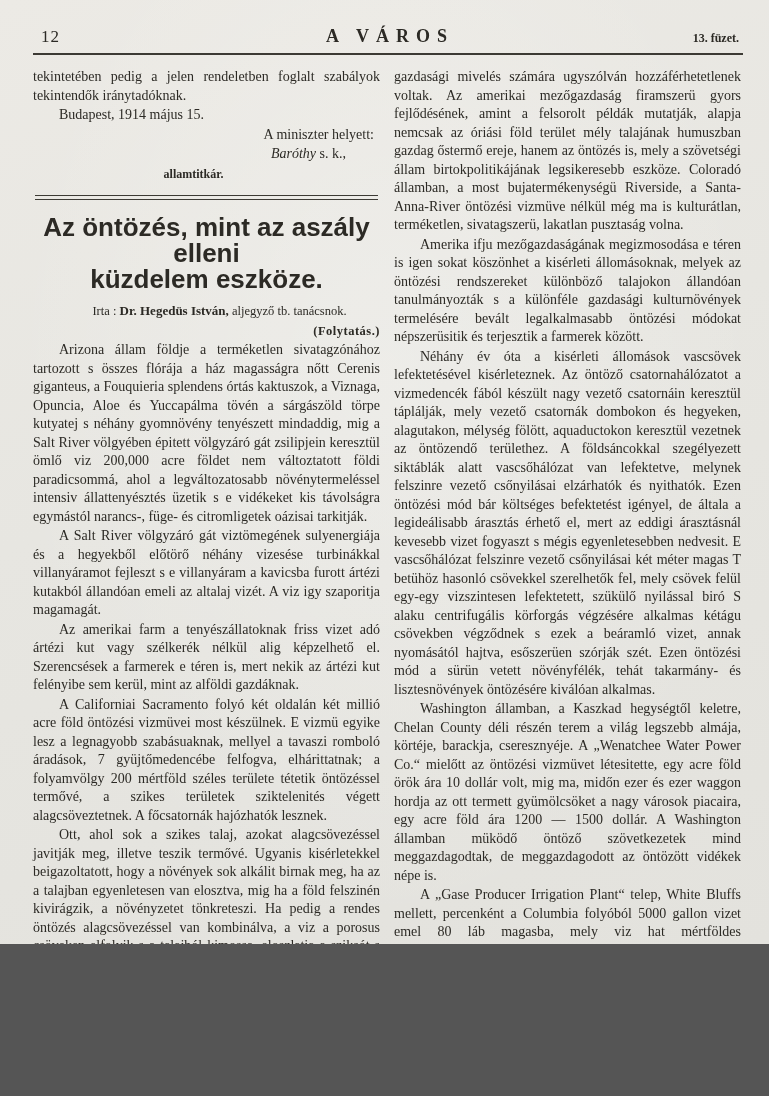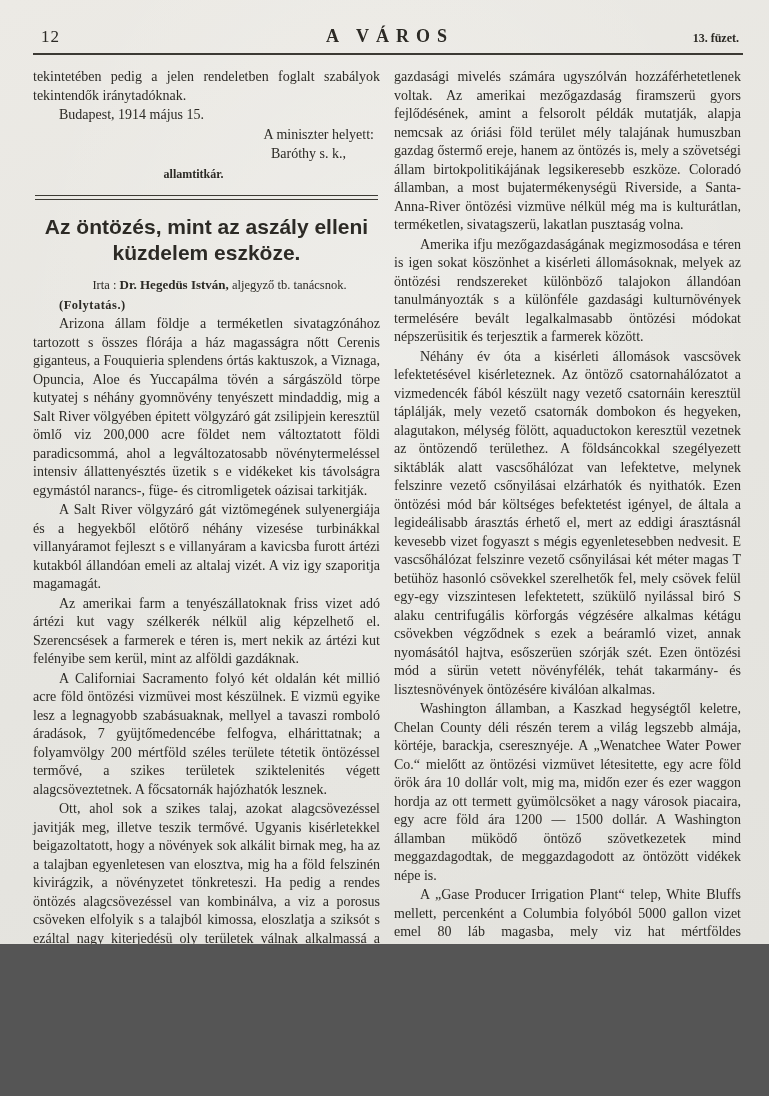--- a/index.html
+++ b/index.html
@@ -33,37 +33,37 @@
   
   .columns { display:flex; gap:14px; margin-top:13px; }
   .col { width:347px; font-size:14px; line-height:18.5px; text-align:justify; }
   .col p { margin:0; text-indent:26px; }
   .col p.no-indent { text-indent:0; }
   .col p + p { margin-top:1px; }
   
   .dateline { text-indent:26px; margin:0; }
   .minister-line { text-align:right; padding-right:6px; margin:8px 0 0 0; text-indent:0; }
   .signature { text-align:right; padding-right:34px; margin:8px 0 0 0; text-indent:0; }
-  .signature .sig-name { }
+  .signature .sig-name { font-style:italic; }
   .signature-title { text-align:center; padding-right:52px; font-size:12px; font-weight:bold; margin:1px 0 0 0; text-indent:0; }
   .section-divider {
     margin:12px 2px 14px 2px;
     height:3px;
     border-top:1.6px solid #3c3a34;
     border-bottom:1.6px solid #3c3a34;
   }
   
   .article-title {
     font-family:"Liberation Sans", "DejaVu Sans", sans-serif;
-    font-weight:bold; font-size:21px; line-height:26px;
+    font-weight:bold; font-size:26px; line-height:26px;
     text-align:center; margin:2px 0 10px 0;
   }
   .article-byline { text-align:center; font-size:12.5px; margin:0 0 10px 0; text-indent:0; }
   .article-byline .byline-author { font-weight:bold; font-size:13px; }
-  .continuation-note { text-align:left; font-size:12.5px; font-weight:bold; letter-spacing:0.5px; margin:0 0 8px 0; text-indent:0; }
+  .continuation-note { text-align:right; font-size:12.5px; font-weight:bold; letter-spacing:0.5px; margin:0 0 8px 0; text-indent:0; }
 </style>
 </head>
 <body>
 
 <div class="page">
 
   <div class="masthead">
     <span class="page-number">12</span>
     <span class="journal-title">A VÁROS</span>
     <span class="issue-label">13. füzet.</span>

